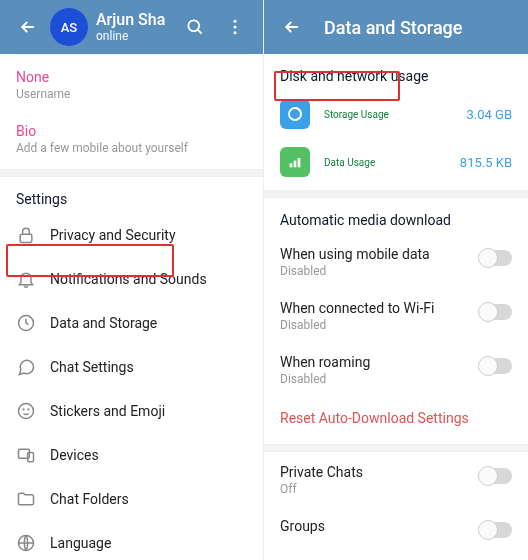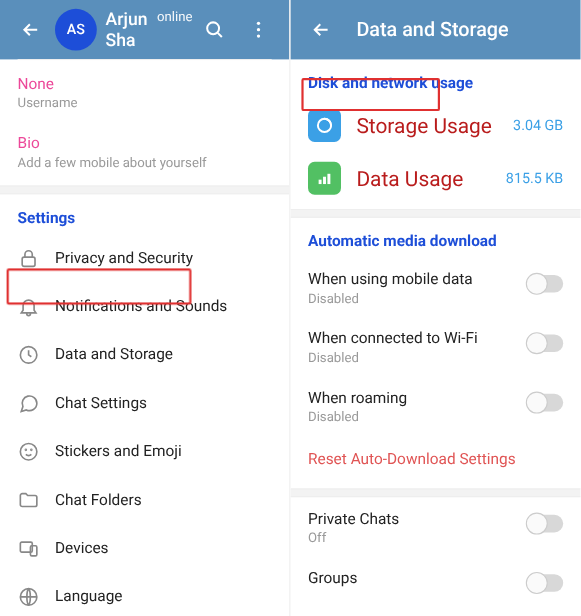--- a/index.html
+++ b/index.html
@@ -4,42 +4,42 @@
 <style>
 *{margin:0;padding:0;box-sizing:border-box;font-family:-apple-system,Roboto,Arial,sans-serif;-webkit-font-smoothing:antialiased}
 body{width:528px;height:560px;display:flex;background:#fff;overflow:hidden}
 .panel{width:264px;height:560px;overflow:hidden;position:relative}
 .panel-left{border-right:1px solid #eee}
 .header{height:54px;display:flex;align-items:center;padding:0 8px;color:#fff}
 .header-blue{background:#5a8fbb}
 .header-dark{background:#5a8fbb}
 .icon-btn{width:40px;height:40px;display:flex;align-items:center;justify-content:center;cursor:pointer}
 .avatar{width:38px;height:38px;border-radius:50%;background:#1d4ed8;display:flex;align-items:center;justify-content:center;font-size:13px;font-weight:500;color:#fff;margin:0 8px 0 2px}
-.header-title{flex:1;display:flex;flex-direction:row;justify-content:center}
+.header-title{flex:1;display:flex;flex-direction:column;justify-content:center}
 .header-name{font-size:16px;font-weight:500;line-height:1.2}
 .header-status{font-size:12px;opacity:.95;line-height:1.2}
 .header-page-title{font-size:18px;font-weight:500;margin-left:12px}
 .content{height:506px;overflow-y:auto}
 .content::-webkit-scrollbar{width:0}
 .profile-item{padding:12px 16px 10px}
 .profile-label{font-size:14px;color:#ec4899}
 .profile-sub{font-size:12px;color:#999;margin-top:2px}
 .divider{height:8px;background:#f3f3f3;border-top:1px solid #eee;border-bottom:1px solid #eee;margin-top:4px}
-.section-header{font-size:14px;font-weight:700;color:#1d4ed8;padding:14px 16px 6px}
+.section-header{font-size:14px;font-weight:400;color:#0f172a;padding:14px 16px 6px}
 .list-item{display:flex;align-items:center;height:44px;padding:0 16px;cursor:pointer}
 .list-icon{width:34px;display:flex;align-items:center;color:#888}
 .list-label{font-size:14px;color:#222;flex:1}
 .highlight{border:2.5px solid #e03030;border-radius:2px}
 .highlight-data-storage{position:absolute;left:6px;top:244px;width:168px;height:33px;pointer-events:none;z-index:5}
 .highlight-storage-usage{position:absolute;left:274px;top:71px;width:126px;height:30px;pointer-events:none;z-index:5}
 .usage-item{display:flex;align-items:center;height:48px;padding:0 16px;cursor:pointer}
 .usage-icon{width:30px;height:30px;border-radius:6px;display:flex;align-items:center;justify-content:center;margin-right:14px}
 .usage-icon-blue{background:#3ba0e6}
 .usage-icon-green{background:#52c063}
-.usage-label{flex:1;font-size:19px;color:#b91c1c}
+.usage-label{flex:1;font-size:10px;color:#15803d}
 .usage-value{font-size:13px;color:#3ba0e6}
 .setting-item{padding:12px 16px 10px;display:flex;align-items:flex-start;cursor:pointer}
 .setting-text{flex:1}
 .setting-label{font-size:14px;color:#222}
 .setting-sub{font-size:12px;color:#999;margin-top:2px}
 .toggle{width:32px;height:16px;background:#d8d8d8;border-radius:10px;position:relative;margin-top:4px;flex-shrink:0}
 .toggle::after{content:"";position:absolute;width:18px;height:18px;background:#fafafa;border:1px solid #ccc;border-radius:50%;top:-2px;left:-2px}
 .reset-link{color:#e05454;font-size:14px;padding:14px 16px;cursor:pointer}
 svg{display:block}
 </style>
@@ -128,33 +128,33 @@
             <circle cx="9" cy="10" r="0.5" fill="#888"></circle>
             <circle cx="15" cy="10" r="0.5" fill="#888"></circle>
             <path d="M9 15c1 1 2 1.3 3 1.3s2-.3 3-1.3"></path>
           </svg>
         </div>
       <div class="list-label">Stickers and Emoji</div>
     </div>
     <div class="list-item">
       <div class="list-icon">
           <svg width="20" height="20" viewBox="0 0 24 24" fill="none" stroke="#888" stroke-width="1.8">
-            <path d="M3 7a2 2 0 012-2h4l2 2h8a2 2 0 012 2v8a2 2 0 01-2 2H5a2 2 0 01-2-2V7z"></path>
-          </svg>
-        </div>
-      <div class="list-label">Chat Folders</div>
-    </div>
-    <div class="list-item">
-      <div class="list-icon">
-          <svg width="20" height="20" viewBox="0 0 24 24" fill="none" stroke="#888" stroke-width="1.8">
             <rect x="3" y="5" width="13" height="11" rx="1.5"></rect>
             <rect x="14" y="9" width="7" height="11" rx="1.5"></rect>
           </svg>
         </div>
       <div class="list-label">Devices</div>
+    </div>
+    <div class="list-item">
+      <div class="list-icon">
+          <svg width="20" height="20" viewBox="0 0 24 24" fill="none" stroke="#888" stroke-width="1.8">
+            <path d="M3 7a2 2 0 012-2h4l2 2h8a2 2 0 012 2v8a2 2 0 01-2 2H5a2 2 0 01-2-2V7z"></path>
+          </svg>
+        </div>
+      <div class="list-label">Chat Folders</div>
     </div>
     <div class="list-item">
       <div class="list-icon">
           <svg width="20" height="20" viewBox="0 0 24 24" fill="none" stroke="#888" stroke-width="1.8">
             <circle cx="12" cy="12" r="9"></circle>
             <path d="M3 12h18M12 3c2.5 3 2.5 15 0 18M12 3c-2.5 3-2.5 15 0 18"></path>
           </svg>
         </div>
       <div class="list-label">Language</div>
     </div>

